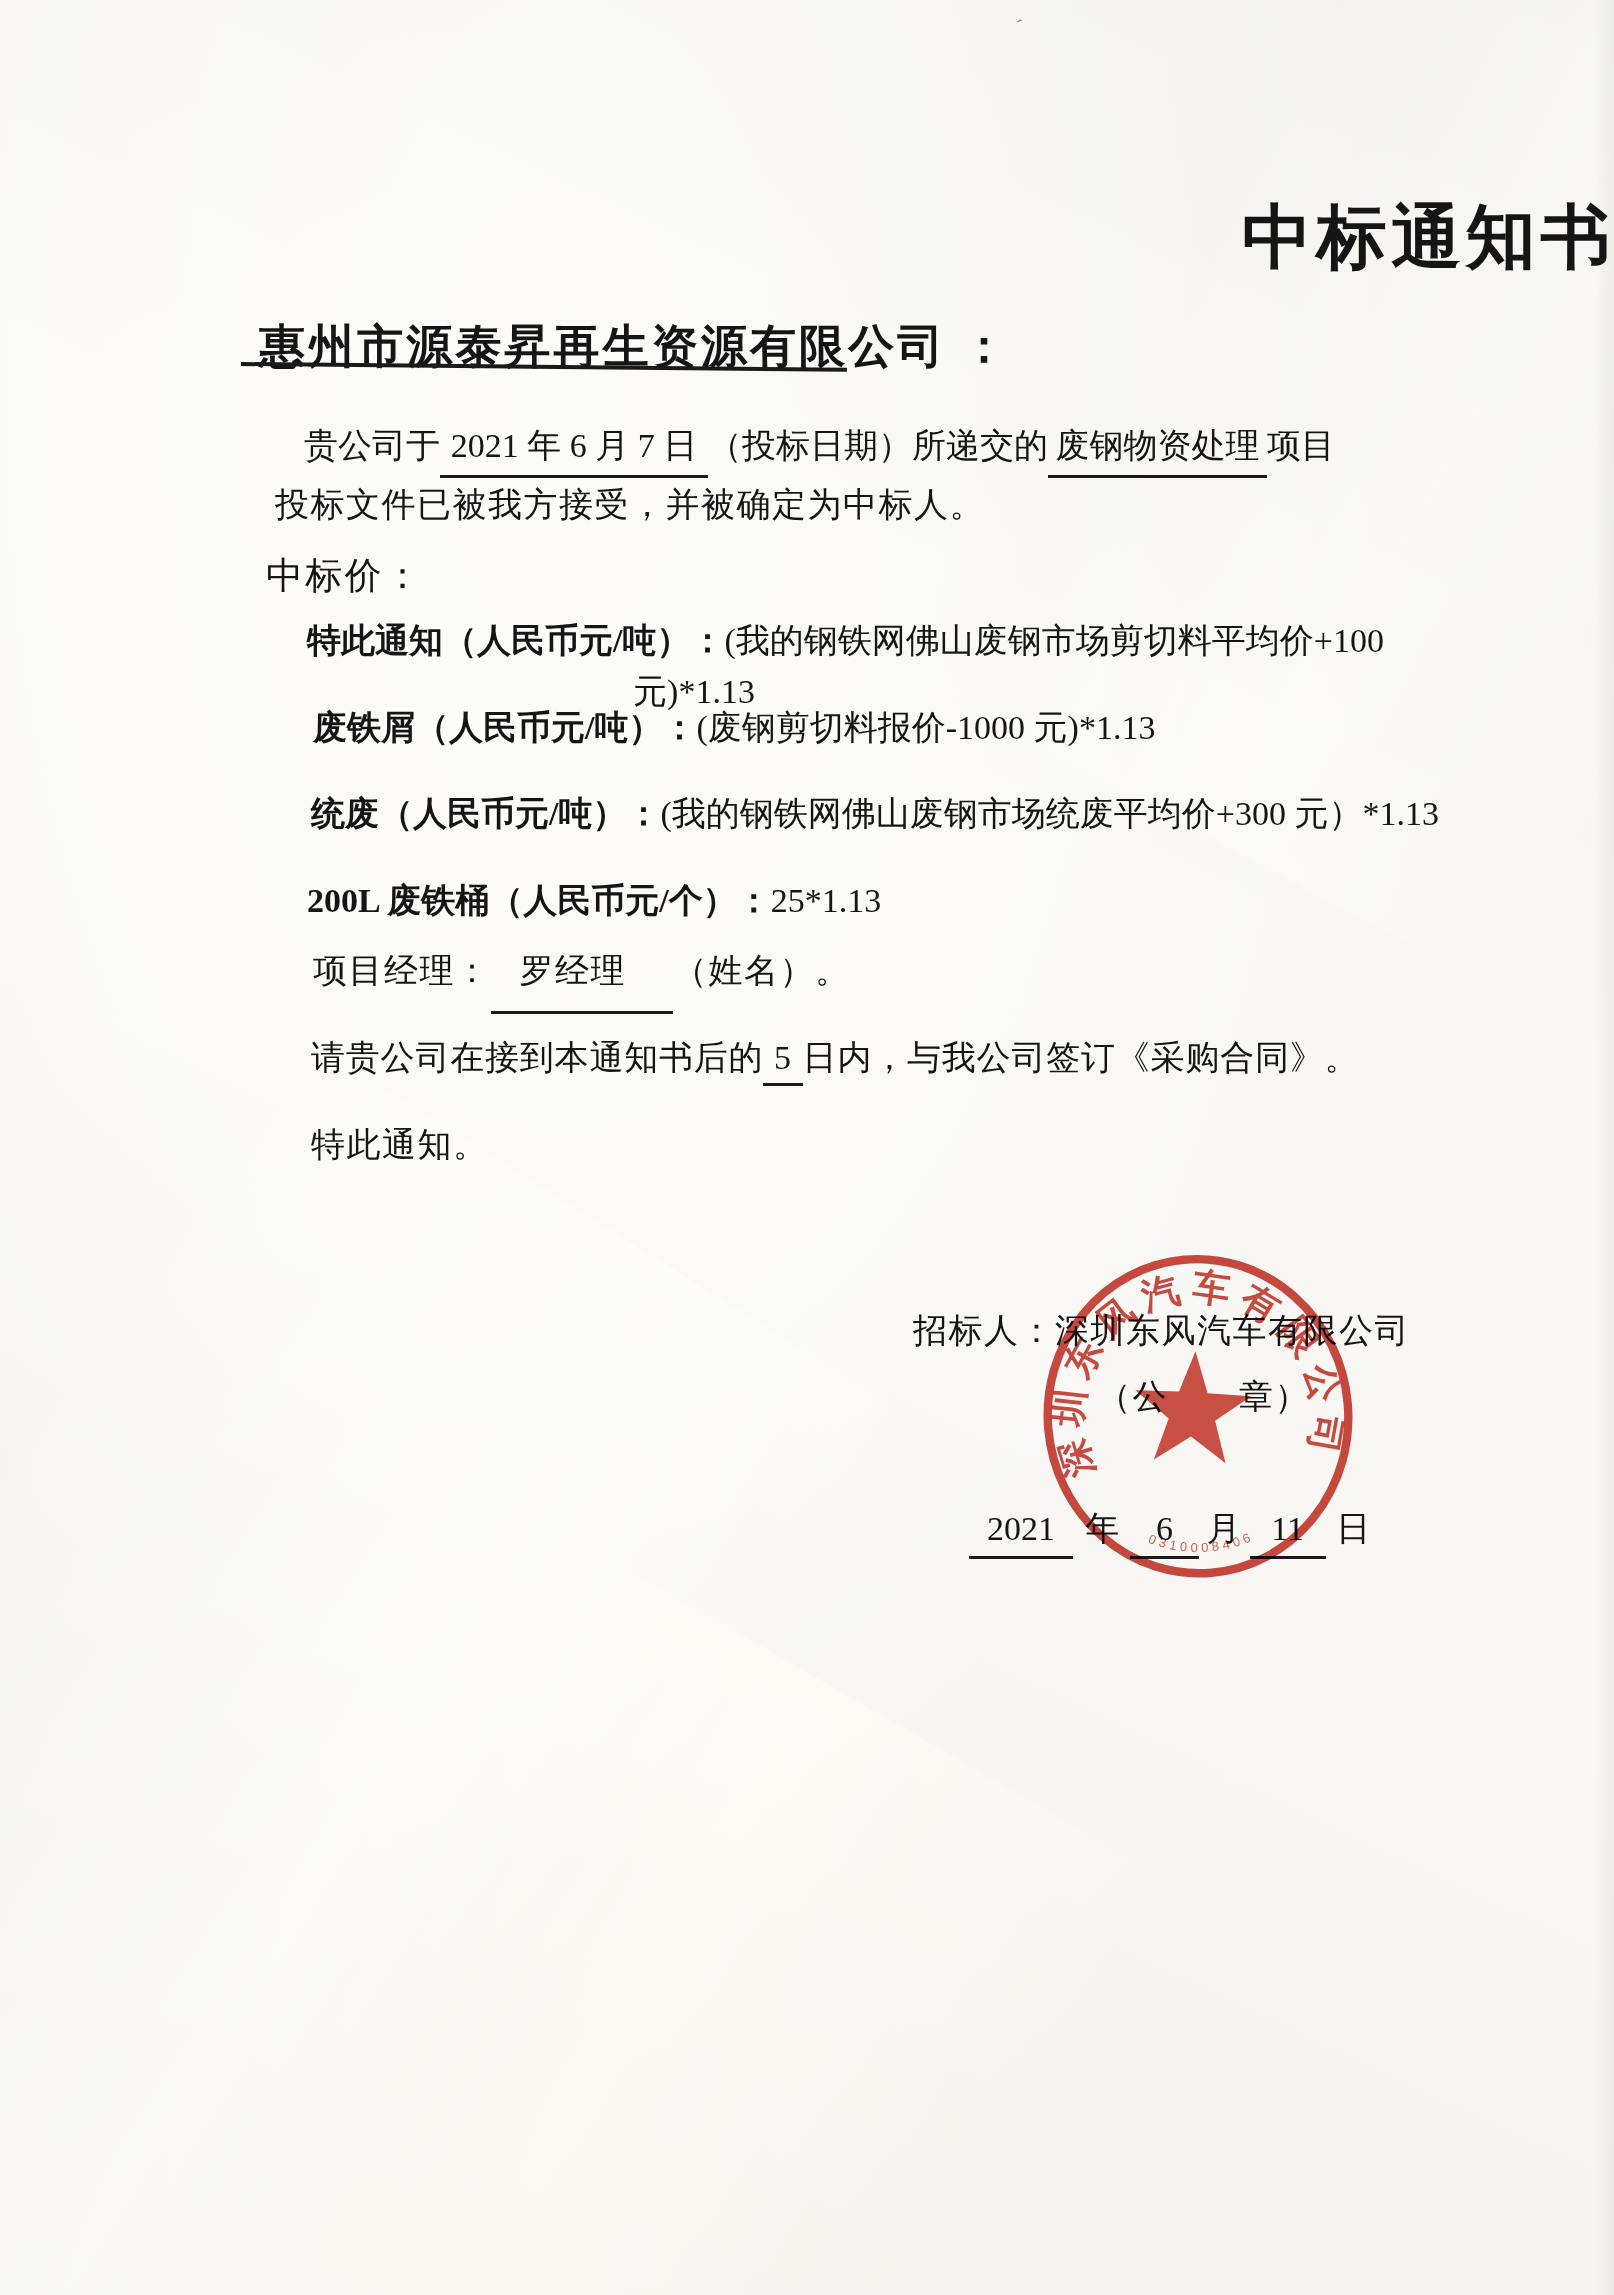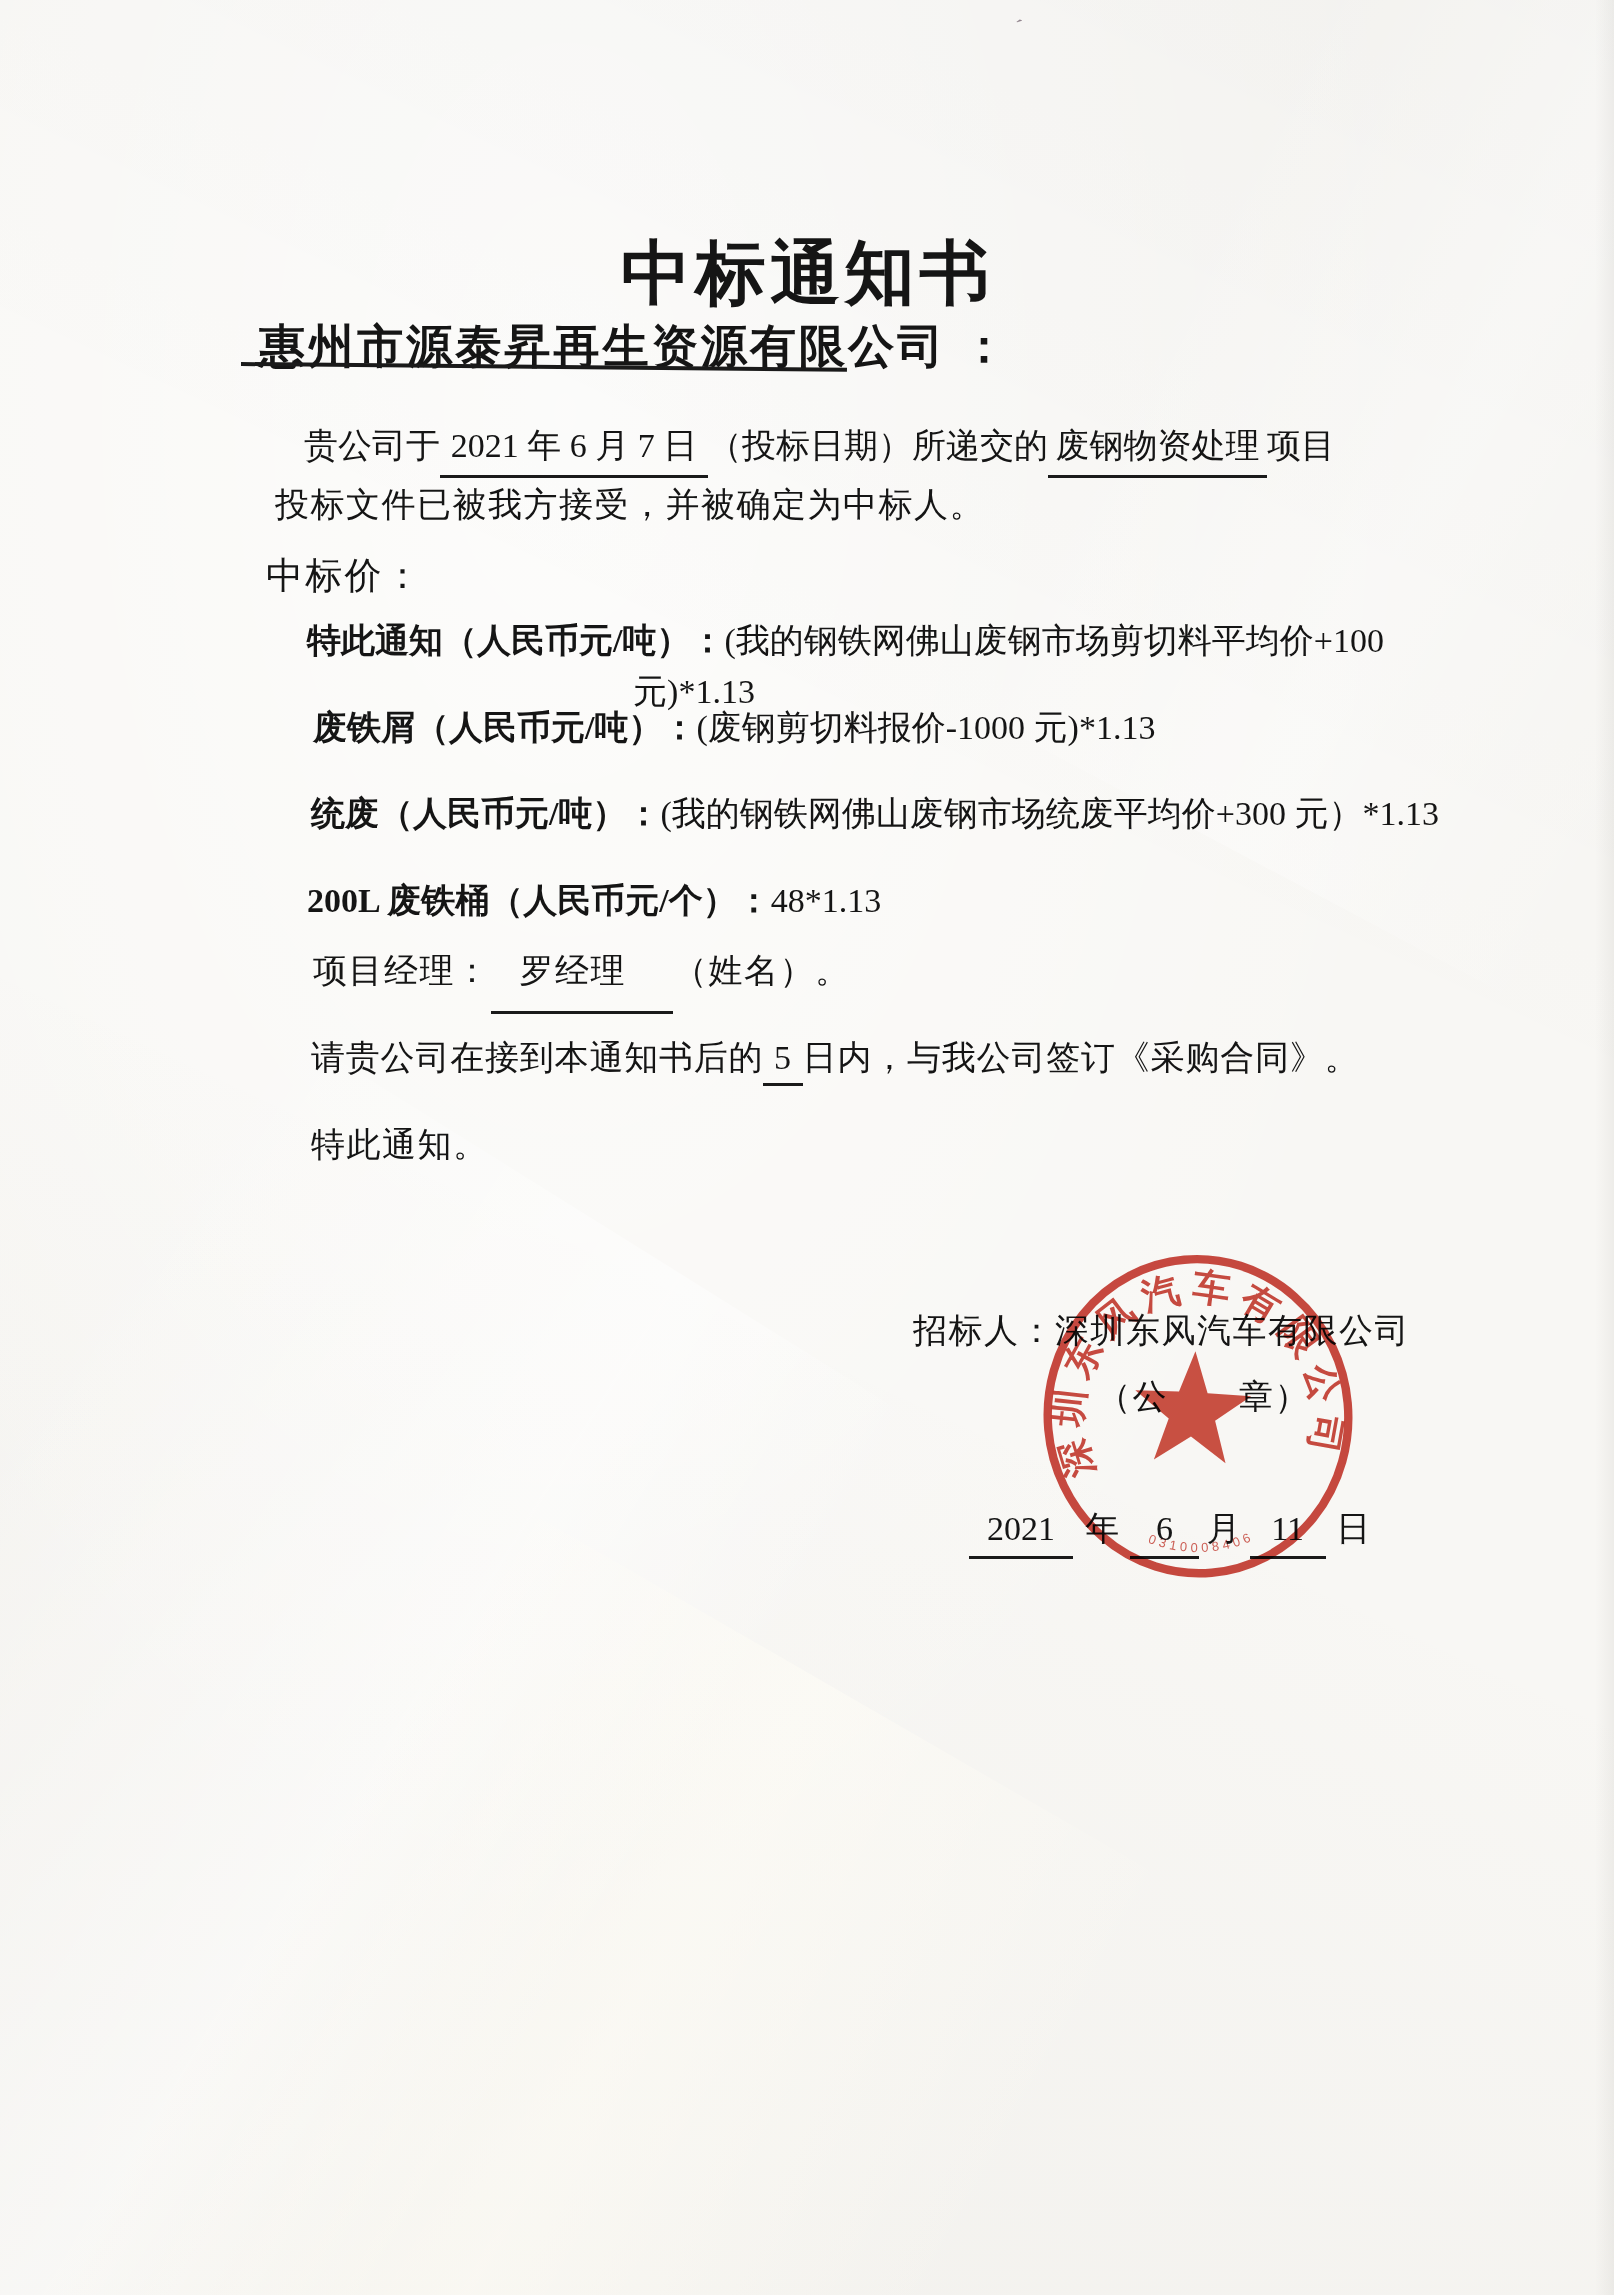--- a/index.html
+++ b/index.html
@@ -19,21 +19,21 @@
   .abs{position:absolute;white-space:nowrap;}
   .streak{position:absolute;pointer-events:none;}
   .s1{left:-267px;top:1183px;width:1145px;height:1603px;transform:rotate(32deg);
       background:linear-gradient(90deg,transparent,rgba(255,255,255,0.5) 45%,transparent 70%);}
   .s2{left:114px;top:1603px;width:839px;height:1145px;transform:rotate(30deg);
       background:linear-gradient(90deg,transparent,rgba(255,253,246,0.55) 50%,transparent);}
   .s3{left:1145px;top:-153px;width:687px;height:1068px;transform:rotate(28deg);
       background:linear-gradient(90deg,transparent,rgba(255,255,255,0.35),transparent);}
   .edge-r{right:0;top:0;width:20px;height:2295px;background:linear-gradient(90deg,transparent,rgba(60,55,45,0.06));}
   .tick{top:15.3px;left:1013px;font-size:23px;color:#93868f;transform:rotate(18deg);}
-  .title{top:191px;left:0;width:1615px;text-align:center;font-size:70px;font-weight:bold;letter-spacing:4.6px;margin-top:36px;}
+  .title{top:191px;left:0;width:1615px;text-align:right;font-size:70px;font-weight:bold;letter-spacing:4.6px;}
   .recipient{top:316px;left:259px;font-size:46px;font-weight:bold;letter-spacing:3.1px;}
   .recipient-ul{top:362px;left:241px;width:606px;height:3.8px;background:#1a1a1a;transform:rotate(0.55deg);transform-origin:left center;}
   .body44{font-size:34px;}
   .p1l1{top:423px;left:304px;}
   .p1l2{top:482px;left:275px;letter-spacing:1.5px;}
   .award{top:551px;left:266px;font-size:37px;letter-spacing:2.3px;}
   .price1{top:618px;left:307px;}
   .price1b{top:669px;left:0;width:1316px;text-align:center;text-indent:72px;}
   .price2{top:705px;left:313px;}
   .price3{top:791px;left:311px;}
@@ -76,21 +76,21 @@
 
   <div class="abs award">中标价：</div>
 
   <div class="abs body44 price1"><b>特此通知（人民币元/吨）：</b><span>(我的钢铁网佛山废钢市场剪切料平均价+100</span></div>
   <div class="abs body44 price1b">元)*1.13</div>
 
   <div class="abs body44 price2"><b>废铁屑（人民币元/吨）：</b><span>(废钢剪切料报价-1000 元)*1.13</span></div>
 
   <div class="abs body44 price3"><b>统废（人民币元/吨）：</b><span>(我的钢铁网佛山废钢市场统废平均价+300 元）*1.13</span></div>
 
-  <div class="abs body44 price4"><b>200L 废铁桶（人民币元/个）：</b><span>48*1.13</span></div>
+  <div class="abs body44 price4"><b>200L 废铁桶（人民币元/个）：</b><span>25*1.13</span></div>
 
   <div class="abs body44 manager"><span>项目经理：</span><span class="ul-name">罗经理</span><span>（姓名）。</span></div>
 
   <div class="abs body44 deadline"><span>请贵公司在接到本通知书后的</span><span class="ul">5</span><span>日内，与我公司签订《采购合同》。</span></div>
 
   <div class="abs body44 closing">特此通知。</div>
 
   <div class="abs body44 sig"><span>招标人：</span><span>深圳东风汽车有限公司</span></div>
 
   <div class="abs body44 sealnote">（公　　章）</div>

